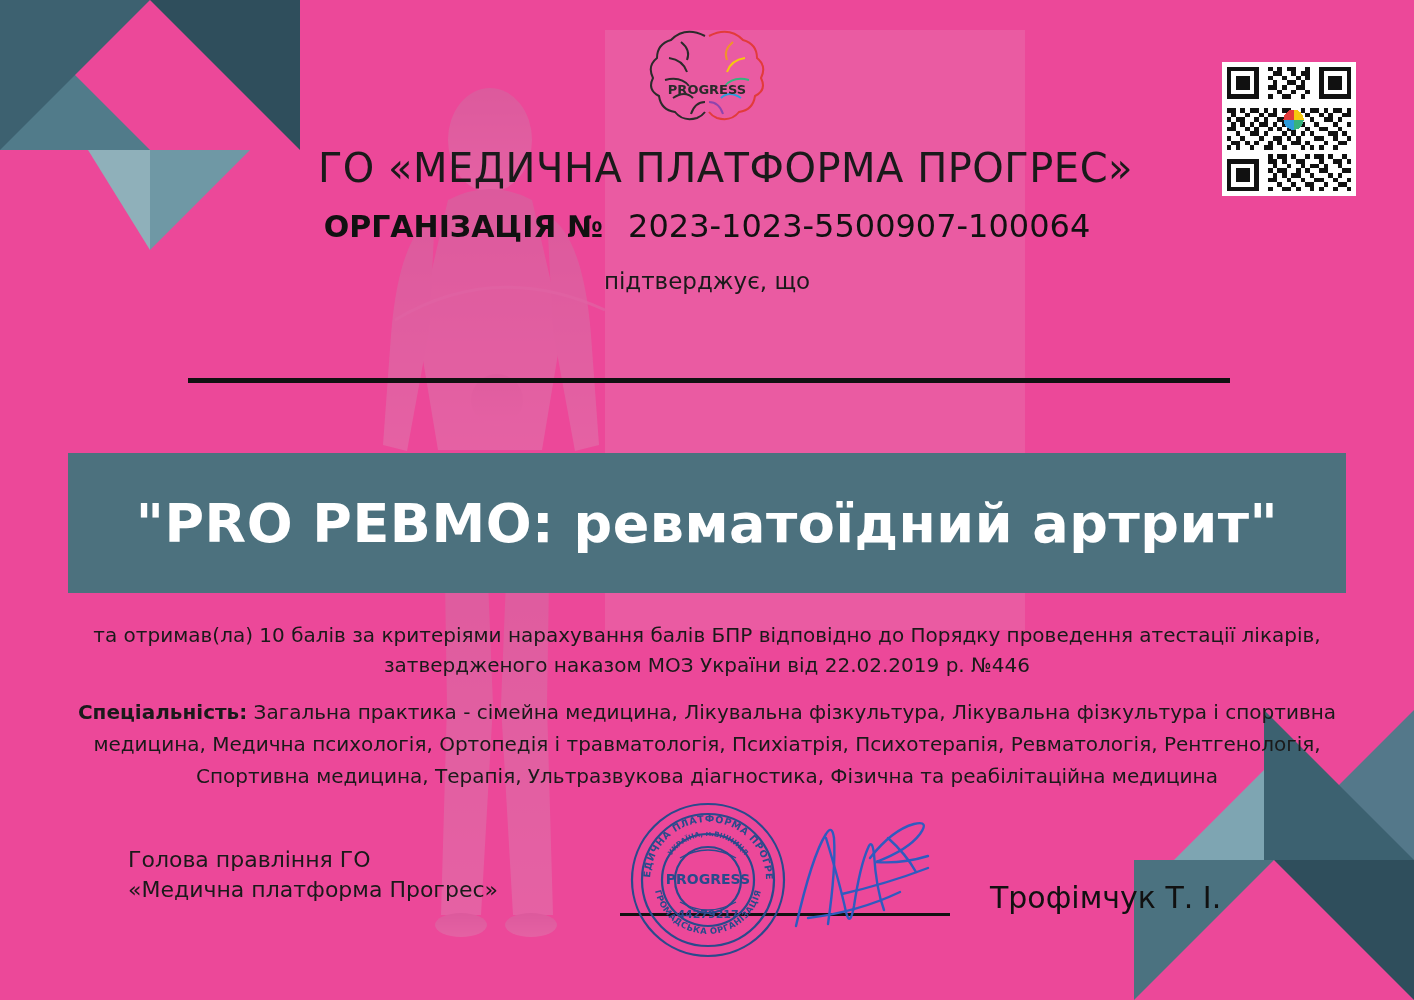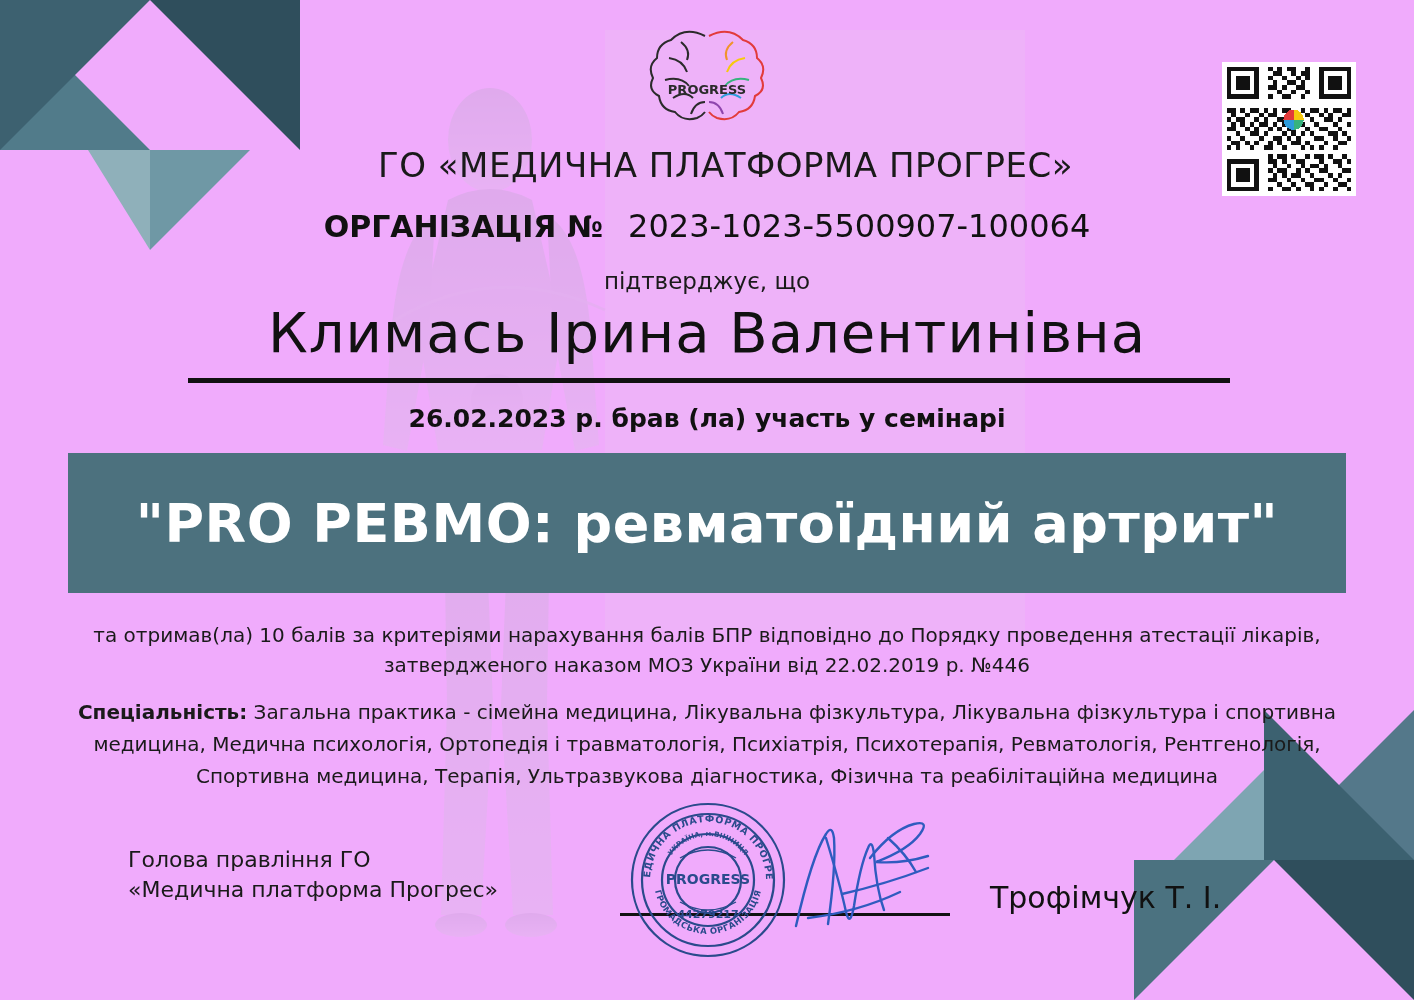--- a/index.html
+++ b/index.html
@@ -8,21 +8,21 @@
     background: #ffffff;
   }
   body {
     font-family: "DejaVu Sans", sans-serif;
   }
   #certificate {
     position: relative;
     width: 1414px;
     height: 1000px;
     overflow: hidden;
-    background: #f0abfc;
+    background: #ec4899;
   }
 
   
   .corner-art {
     position: absolute;
     pointer-events: none;
   }
   .tri {
     position: absolute;
     width: 0;
@@ -64,21 +64,21 @@
     margin: 0 auto;
     width: 120px;
     height: 110px;
   }
 
   #org-title {
     position: absolute;
     top: 145px;
     left: 0; right: 0;
     text-align: center;
-    font-size: 34px;
+    font-size: 40px;
     letter-spacing: 0.5px;
     color: #1a1a1a;
     font-family: "DejaVu Sans", sans-serif;
     margin-left: 37px;
   }
 
   #cert-line {
     position: absolute;
     top: 207px;
     left: 0; right: 0;
@@ -475,25 +475,23 @@
 
   <div id="org-title">ГО «МЕДИЧНА ПЛАТФОРМА ПРОГРЕС»</div>
 
   <div id="cert-line">
     <span id="cert-label">ОРГАНІЗАЦІЯ №</span>
     <span id="cert-number">2023-1023-5500907-100064</span>
   </div>
 
   <div id="confirms">підтверджує, що</div>
 
-  <div id="recipient">Климась Ірина Валентинівна</div>
 
   <div id="name-rule"></div>
 
-  <div id="date-line">26.02.2023 р. брав (ла) участь у семінарі</div>
 
   <div id="event-band">
     <div id="event-title">"PRO РЕВМО: ревматоїдний артрит"</div>
   </div>
 
   <div id="points-block">
     <span>та отримав(ла)</span>
     <b>10 балів</b>
     <span>за критеріями нарахування балів БПР відповідно до Порядку проведення атестації  лікарів, затвердженого наказом МОЗ України від 22.02.2019 р. №446</span>
   </div>

